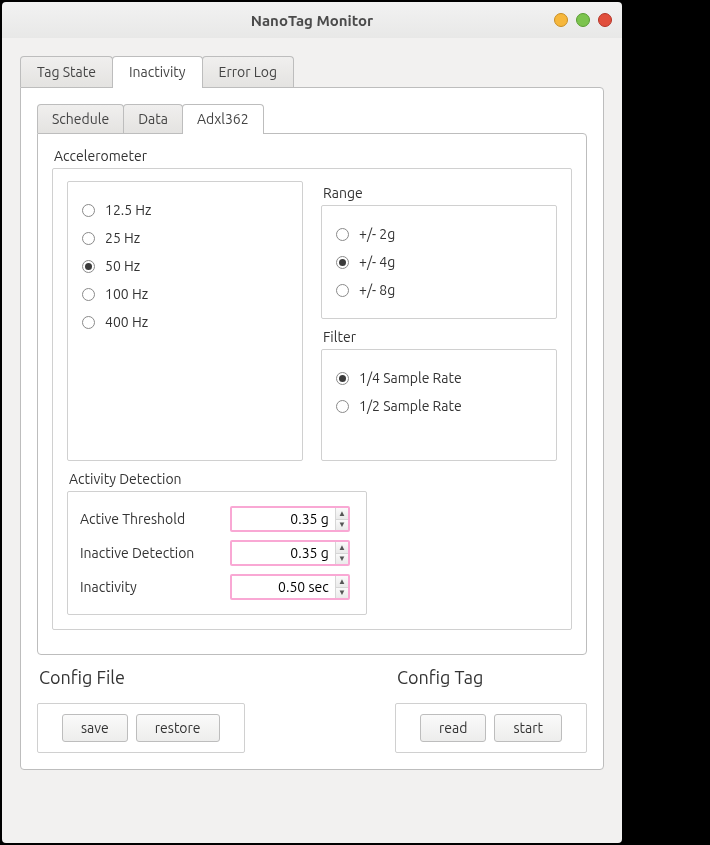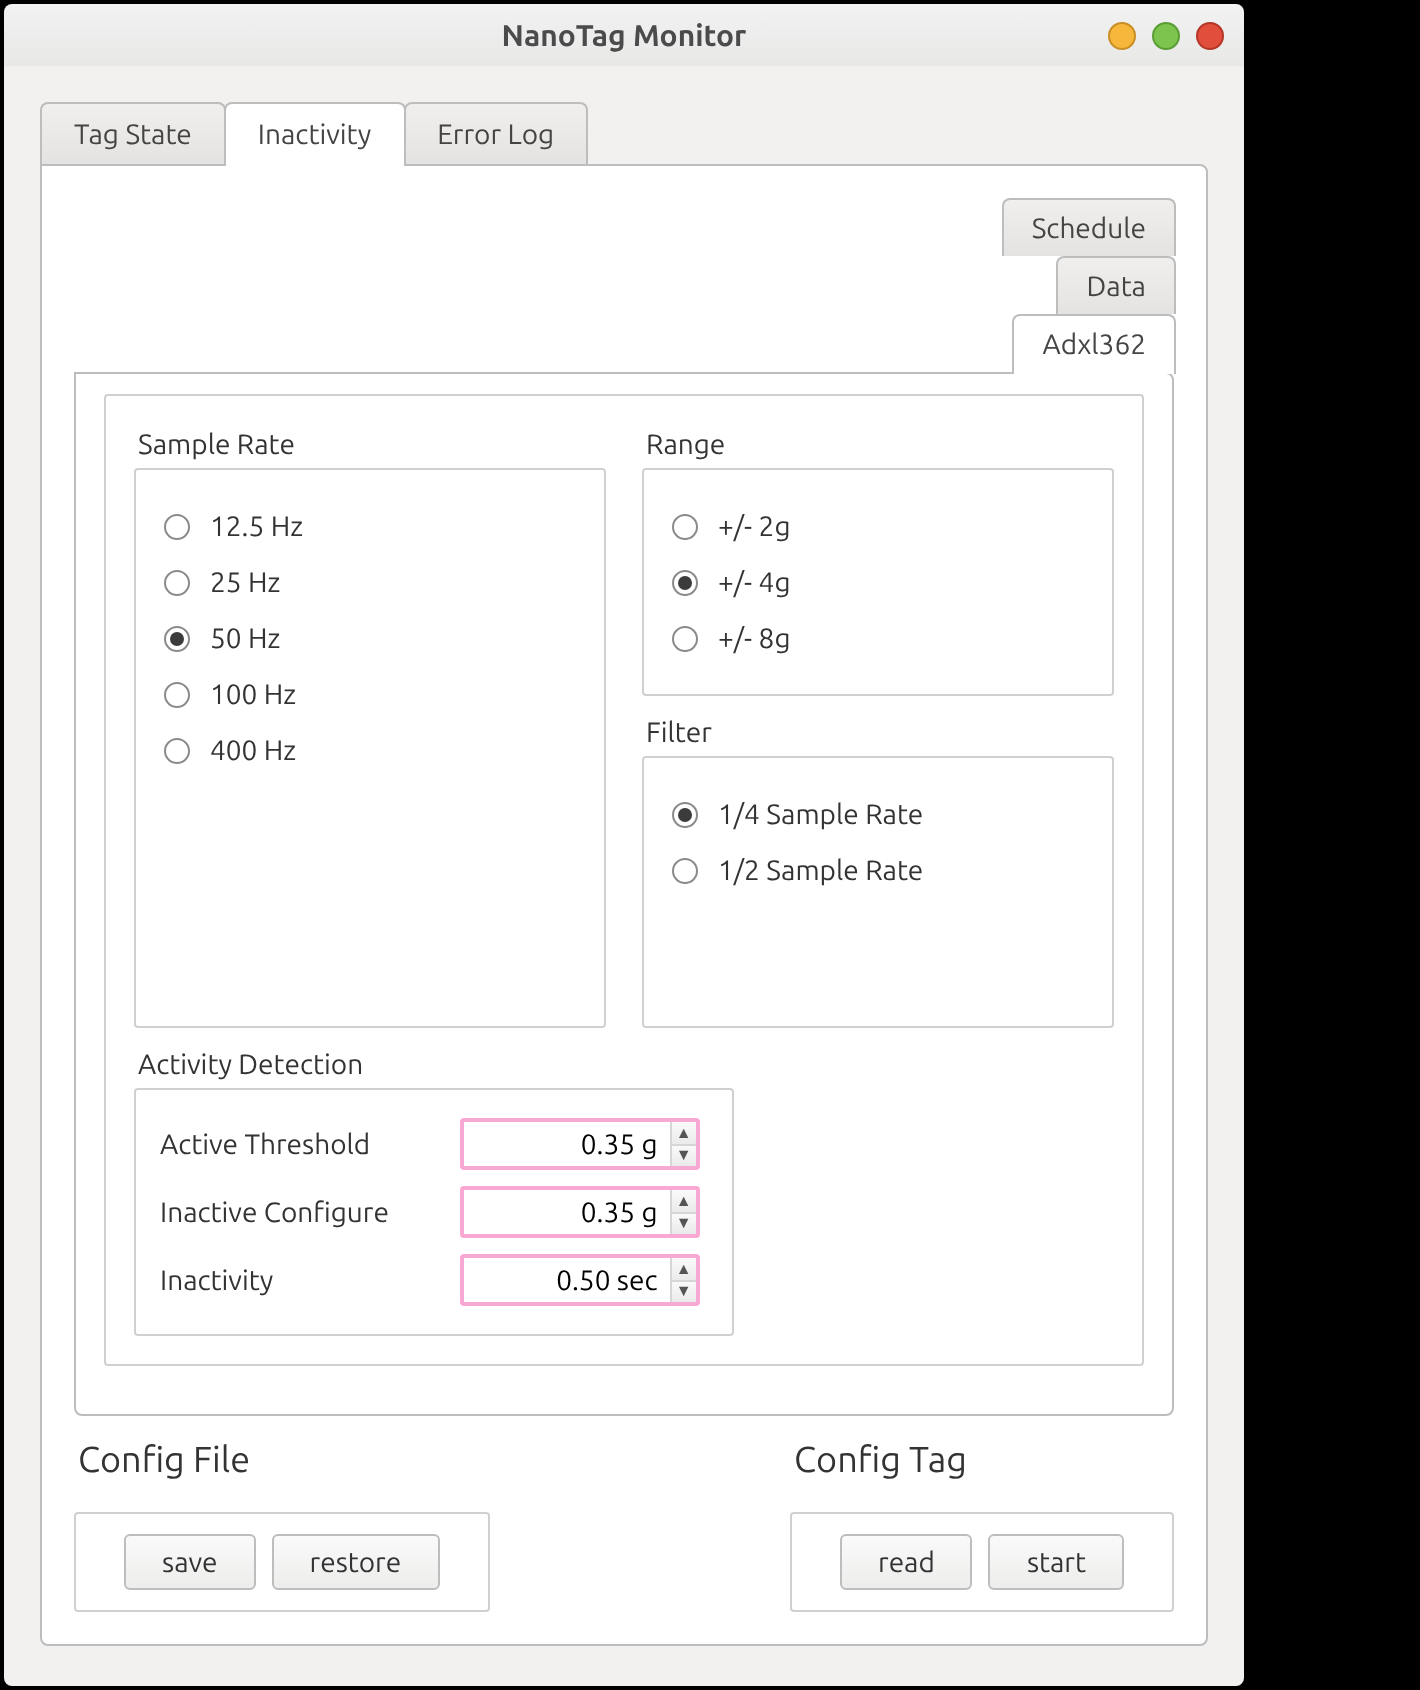--- a/index.html
+++ b/index.html
@@ -92,22 +92,21 @@
     border: 1px solid #bdbdbd;
     background: #fff;
     border-radius: 0 4px 4px 4px;
     padding: 16px 16px 16px 16px;
     position: relative;
     z-index: 1;
   }
 
   .inner-tab-strip {
     display: flex;
-    align-items: flex-end;
-    flex-direction: column;
+    align-items: center;
   }
   .inner-tab {
     padding: 6px 14px;
     border: 1px solid #bdbdbd;
     border-bottom: none;
     background: linear-gradient(to bottom, #f0efee, #e4e3e1);
     border-radius: 4px 4px 0 0;
     margin-right: -1px;
     cursor: pointer;
     color: #444;
@@ -290,27 +289,27 @@
     <div class="tab-panel">
 
       <div class="inner-tab-strip">
         <div class="inner-tab">Schedule</div>
         <div class="inner-tab">Data</div>
         <div class="inner-tab active">Adxl362</div>
       </div>
 
       <div class="inner-panel">
 
+        <div class="fieldset-label">Accelerometer</div>
 
         <fieldset style="border:1px solid #d0d0d0;border-radius:2px;padding:12px 14px 14px 14px; margin-top:0;">
 
           <div class="two-col">
 
             <div class="col">
-              <div class="fieldset-label">Sample Rate</div>
               <div class="radio-box" style="min-height:280px;">
                 <div class="radio-row">
                   <span class="radio"></span>
                   <span>12.5 Hz</span>
                 </div>
                 <div class="radio-row">
                   <span class="radio"></span>
                   <span>25 Hz</span>
                 </div>
                 <div class="radio-row">
@@ -371,21 +370,21 @@
               <label>Active Threshold</label>
               <div class="spinbox">
                 <input type="text" value="0.35 g" style="">
                 <div class="spin-btns">
                   <div class="sp">▲</div>
                   <div class="sp">▼</div>
                 </div>
               </div>
             </div>
             <div class="act-row">
-              <label>Inactive Configure</label>
+              <label>Inactive Detection</label>
               <div class="spinbox">
                 <input type="text" value="0.35 g" style="">
                 <div class="spin-btns">
                   <div class="sp">▲</div>
                   <div class="sp">▼</div>
                 </div>
               </div>
             </div>
             <div class="act-row">
               <label>Inactivity</label>

